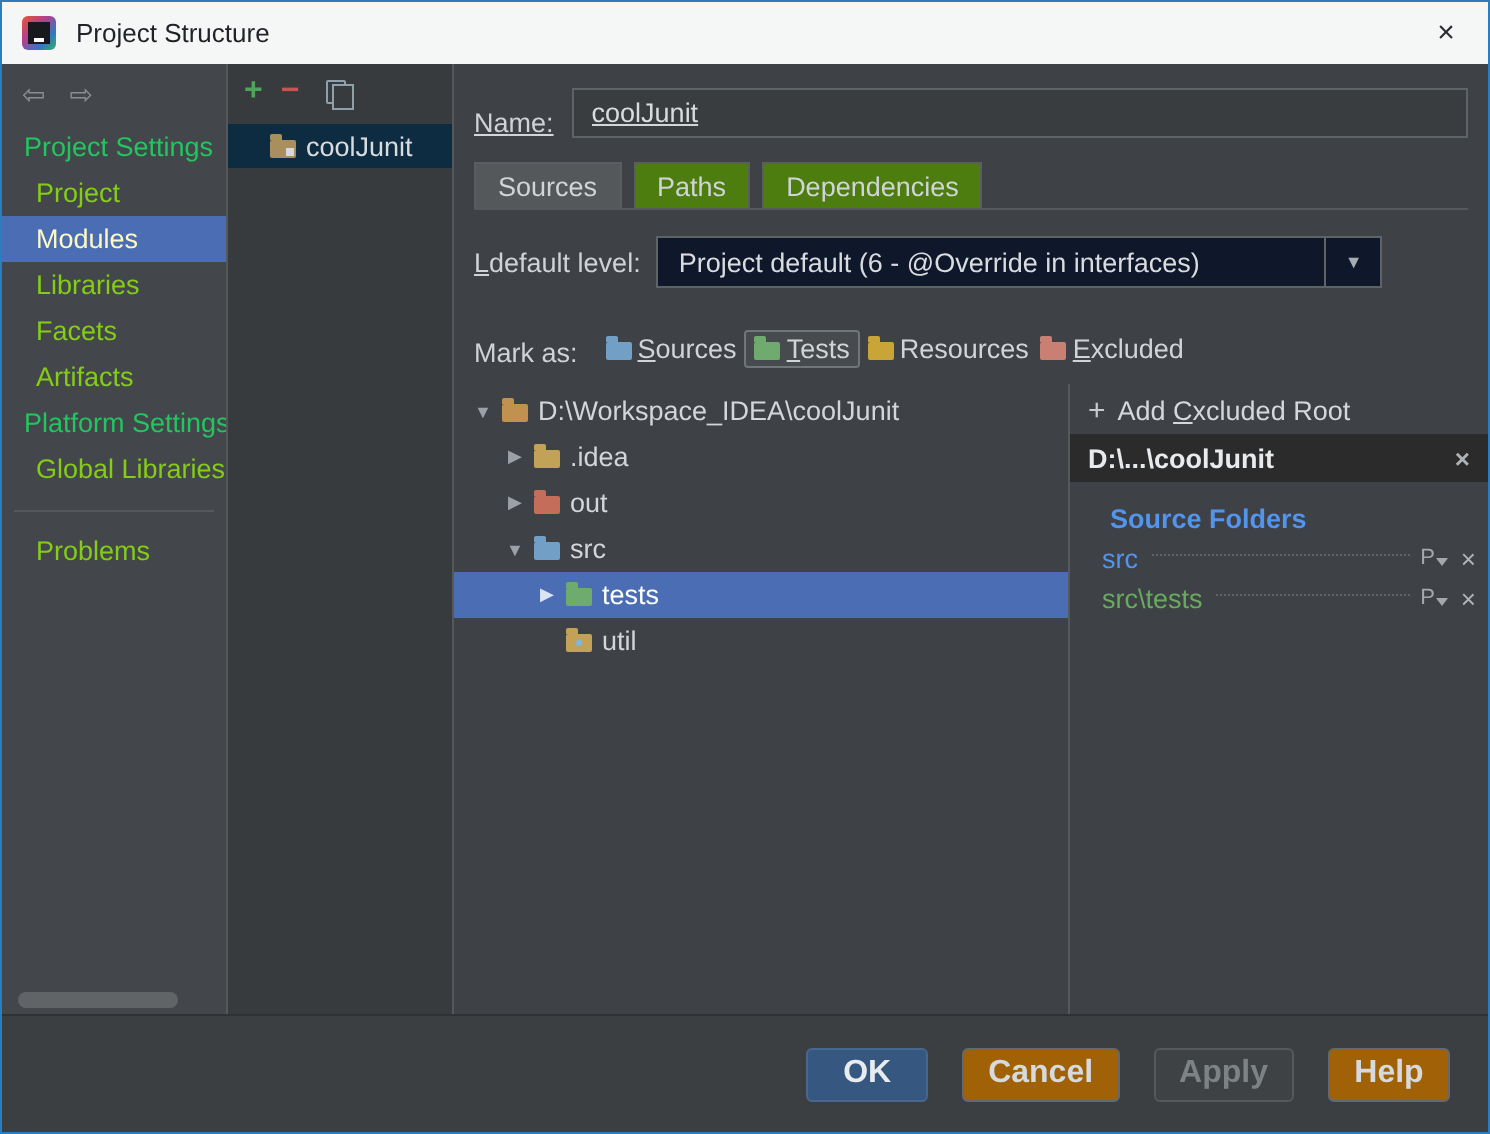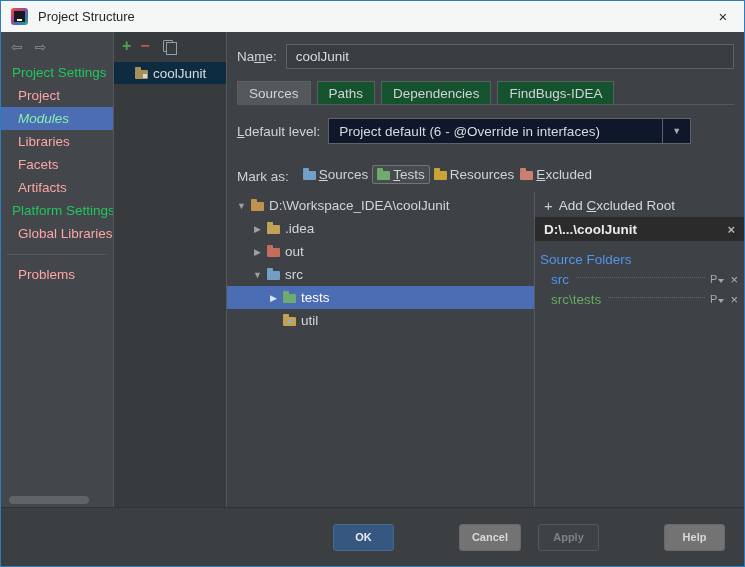--- a/index.html
+++ b/index.html
@@ -12,22 +12,22 @@
   .logo::before{content:"";position:absolute;left:6px;bottom:4px;width:5px;height:2px;background:#fff;z-index:1;}
   .title-text{margin-left:10px;font-size:13px;}
   .tb-close{margin-left:auto;font-size:15px;color:#2a2d30;width:22px;text-align:center;cursor:default;}
   
   .body{display:flex;height:475px;}
   
   .sidebar{width:113px;background:#43474b;border-right:1px solid #55585b;position:relative;overflow:hidden;white-space:nowrap;flex:0 0 auto;}
   .navrow{display:flex;gap:12px;padding:7px 0 6px 10px;color:#8a8e91;font-size:14px;}
   .navrow span{cursor:default;}
   .sb-header{color:#22c55e;font-size:13.5px;line-height:23px;padding-left:11px;overflow:hidden;}
-  .sb-item{color:#fca5a5;font-size:13.5px;line-height:23px;padding-left:17px;overflow:hidden;cursor:default;}
-  .sb-item.selected{background:#4a6db4;color:#86efac;font-style:italic;}
+  .sb-item{color:#84cc16;font-size:13.5px;line-height:23px;padding-left:17px;overflow:hidden;cursor:default;}
+  .sb-item.selected{background:#4a6db4;color:#fef9c3;}
   .sb-sep{border-top:1px solid #55585b;margin:9px 6px 8px 6px;}
   .sb-thumb{position:absolute;bottom:3px;left:8px;width:80px;height:8px;background:#606467;border-radius:4px;}
   
   .modpanel{width:113px;background:#383b3e;border-right:1px solid #55585b;flex:0 0 auto;padding-top:4px;}
   .modtoolbar{display:flex;align-items:center;gap:9px;padding:2px 0 4px 8px;height:22px;}
   .ico-plus{color:#4fa35a;font-size:16px;font-weight:bold;line-height:14px;}
   .ico-minus{color:#c75450;font-size:16px;font-weight:bold;line-height:14px;}
   .ico-copy{position:relative;width:10px;height:12px;border:1px solid #8fa0ad;border-radius:1px;display:inline-block;margin-left:4px;}
   .ico-copy::before{content:"";position:absolute;top:1px;left:2px;width:9px;height:11px;border:1px solid #8fa0ad;background:#383b3e;}
   .mod-row{margin-top:4px;height:22px;background:#0d2c42;display:flex;align-items:center;padding-left:21px;color:#d8dcde;font-size:13.5px;cursor:default;}
@@ -35,26 +35,26 @@
   .folder{position:relative;display:inline-block;width:13px;height:9px;border-radius:1px;margin:2px 5px 0 0;flex:0 0 auto;}
   .folder::before{content:"";position:absolute;top:-3px;left:0;width:6px;height:3px;border-radius:1px 1px 0 0;background:inherit;}
   .f-tan{background:#c0914f;}.f-yellow{background:#c2a257;}.f-red{background:#c46d5a;}
   .f-blue{background:#729fc6;}.f-green{background:#6faa6f;}.f-rose{background:#c97f72;}
   .f-gold{background:#c9a437;}.f-goldgreen{background:#aaa23e;}
   .f-module{background:#a98f5e;}
   .f-module::after{content:"";position:absolute;right:1px;bottom:1px;width:4px;height:4px;background:#d5d9dc;}
   .f-pkg::after{content:"";position:absolute;left:5px;top:3px;width:3px;height:3px;border-radius:50%;background:#79b8e8;}
   
   .main{flex:1;display:flex;flex-direction:column;background:#3e4145;color:#d2d6d9;font-size:13.5px;}
-  .row-name{display:flex;align-items:center;margin:11px 10px 0 10px;height:26px;}
+  .row-name{display:flex;align-items:flex-end;margin:11px 10px 0 10px;height:26px;text-decoration:underline;}
   .lbl{color:#cfd3d6;}
   .mn{text-decoration:underline;}
   .name-input{flex:1;margin-left:9px;height:25px;background:#3a3d40;border:1px solid #5e6366;color:#d8dcdf;font-size:13.5px;padding:0 9px;outline:none;}
   .tabbar{display:flex;gap:6px;margin:12px 10px 0 10px;border-bottom:1px solid #55595c;align-items:flex-end;}
-  .tab{padding:4px 11px 3px 11px;background:#14532d;border:1px solid #5a5e61;border-bottom:none;color:#d0d4d7;cursor:default;}
+  .tab{padding:4px 11px 3px 11px;background:#4d7c0f;border:1px solid #5a5e61;border-bottom:none;color:#d0d4d7;cursor:default;}
   .tab.selected{background:#54585b;}
   .row-lang{display:flex;align-items:center;margin:13px 10px 0 10px;height:26px;}
   .combo{width:363px;margin-left:8px;border:1px solid #5e6366;height:26px;display:flex;align-items:center;background:#0f172a;}
   .combo-text{flex:1;padding:0 10px;color:#d8dcdf;white-space:nowrap;overflow:hidden;}
   .combo-btn{width:28px;align-self:stretch;border-left:1px solid #5e6366;display:flex;align-items:center;justify-content:center;color:#a8adb2;font-size:9px;cursor:default;}
   .row-mark{display:flex;align-items:flex-end;margin:16px 10px 0 10px;height:24px;}
   .mark-item{display:inline-flex;align-items:center;padding:2px 2px;margin-left:2px;color:#d0d4d7;cursor:default;}
   .mark-item.selected{border:1px solid #70767a;background:#474b4e;border-radius:2px;padding:1px 4px;}
   .mark-item .folder{margin-right:3px;}
   
@@ -64,33 +64,33 @@
   .tree-row.selected{background:#4a6db4;color:#fff;}
   .expander{width:13px;margin-right:3px;font-size:9px;color:#9ba1a6;text-align:center;flex:0 0 auto;}
   .tree-row.selected .expander{color:#dbe4f2;}
   .pl0{padding-left:8px;}.pl1{padding-left:24px;}.pl2{padding-left:40px;}
   
   .rp{width:210px;border-left:1px solid #55595c;display:flex;flex-direction:column;flex:0 0 auto;}
   .rp-add{display:flex;align-items:center;height:23px;padding:0 9px;margin-top:2px;color:#d4d8db;cursor:default;}
   .rp-add .plus{color:#c7cbce;font-size:15px;margin-right:6px;}
   .rp-header{height:23px;background:#2b2b2b;display:flex;align-items:center;padding:12px 9px;font-weight:bold;color:#e8ebed;}
   .rp-header .x,.rp-entry .x{margin-left:auto;color:#aeb3b7;font-size:13px;cursor:default;}
-  .rp-group-title{margin:11px 9px 1px 5px;font-weight:normal;}
+  .rp-group-title{margin:11px 9px 1px 20px;font-weight:bold;}
   .rp-group-title.blue,.rp-entry.blue{color:#5394ec;}
   .rp-group-title.green,.rp-entry.green{color:#69aa5f;}
   .rp-entry{display:flex;align-items:center;margin:2px 6px 0 16px;height:18px;}
   .leader{flex:1;border-bottom:1px dotted #606468;margin:0 5px 4px 7px;}
   .p-icon{position:relative;color:#a3a8ad;font-size:11px;margin-right:6px;padding-right:7px;cursor:default;}
   .p-icon::after{content:"";position:absolute;right:0;top:6px;border-left:3px solid transparent;border-right:3px solid transparent;border-top:4px solid #a3a8ad;}
   .rp-entry .x{margin-left:0;}
   
   .footer{height:59px;background:#3c3f42;border-top:1px solid #2f3234;display:flex;align-items:center;justify-content:flex-end;gap:17px;padding-right:19px;}
-  .btn{min-width:61px;height:27px;border-radius:3px;font-size:11px;display:flex;align-items:center;justify-content:center;padding:0 12px;cursor:default;}
+  .btn{min-width:61px;height:27px;border-radius:3px;font-size:16px;display:flex;align-items:center;justify-content:center;padding:0 12px;cursor:default;}
   .btn-ok{background:#365880;border:1px solid #48678f;color:#e8ecef;font-weight:bold;}
-  .btn-norm{background:#737373;border:1px solid #646870;color:#d6dadd;font-weight:bold;margin-left:48px;}
+  .btn-norm{background:#a16207;border:1px solid #646870;color:#d6dadd;font-weight:bold;}
   .btn-disabled{background:#3e4245;border:1px solid #55595c;color:#7d8285;font-weight:bold;}
   
   .ann{position:absolute;z-index:50;}
 </style>
 </head>
 <body>
 
 <div class="window">
 
   <div class="titlebar">
@@ -135,21 +135,20 @@
 
       <div class="row-name">
         <span class="lbl"><span>Na</span><span class="mn">m</span><span>e:</span></span>
         <input class="name-input" value="coolJunit" style="">
       </div>
 
       <div class="tabbar">
         <div class="tab selected">Sources</div>
         <div class="tab">Paths</div>
         <div class="tab">Dependencies</div>
-        <div class="tab">FindBugs-IDEA</div>
       </div>
 
       <div class="row-lang">
         <span class="lbl"><span></span><span class="mn">L</span><span>default level:</span></span>
         <div class="combo">
           <span class="combo-text">Project default (6 - @Override in interfaces)</span>
           <span class="combo-btn">▼</span>
         </div>
       </div>
 

